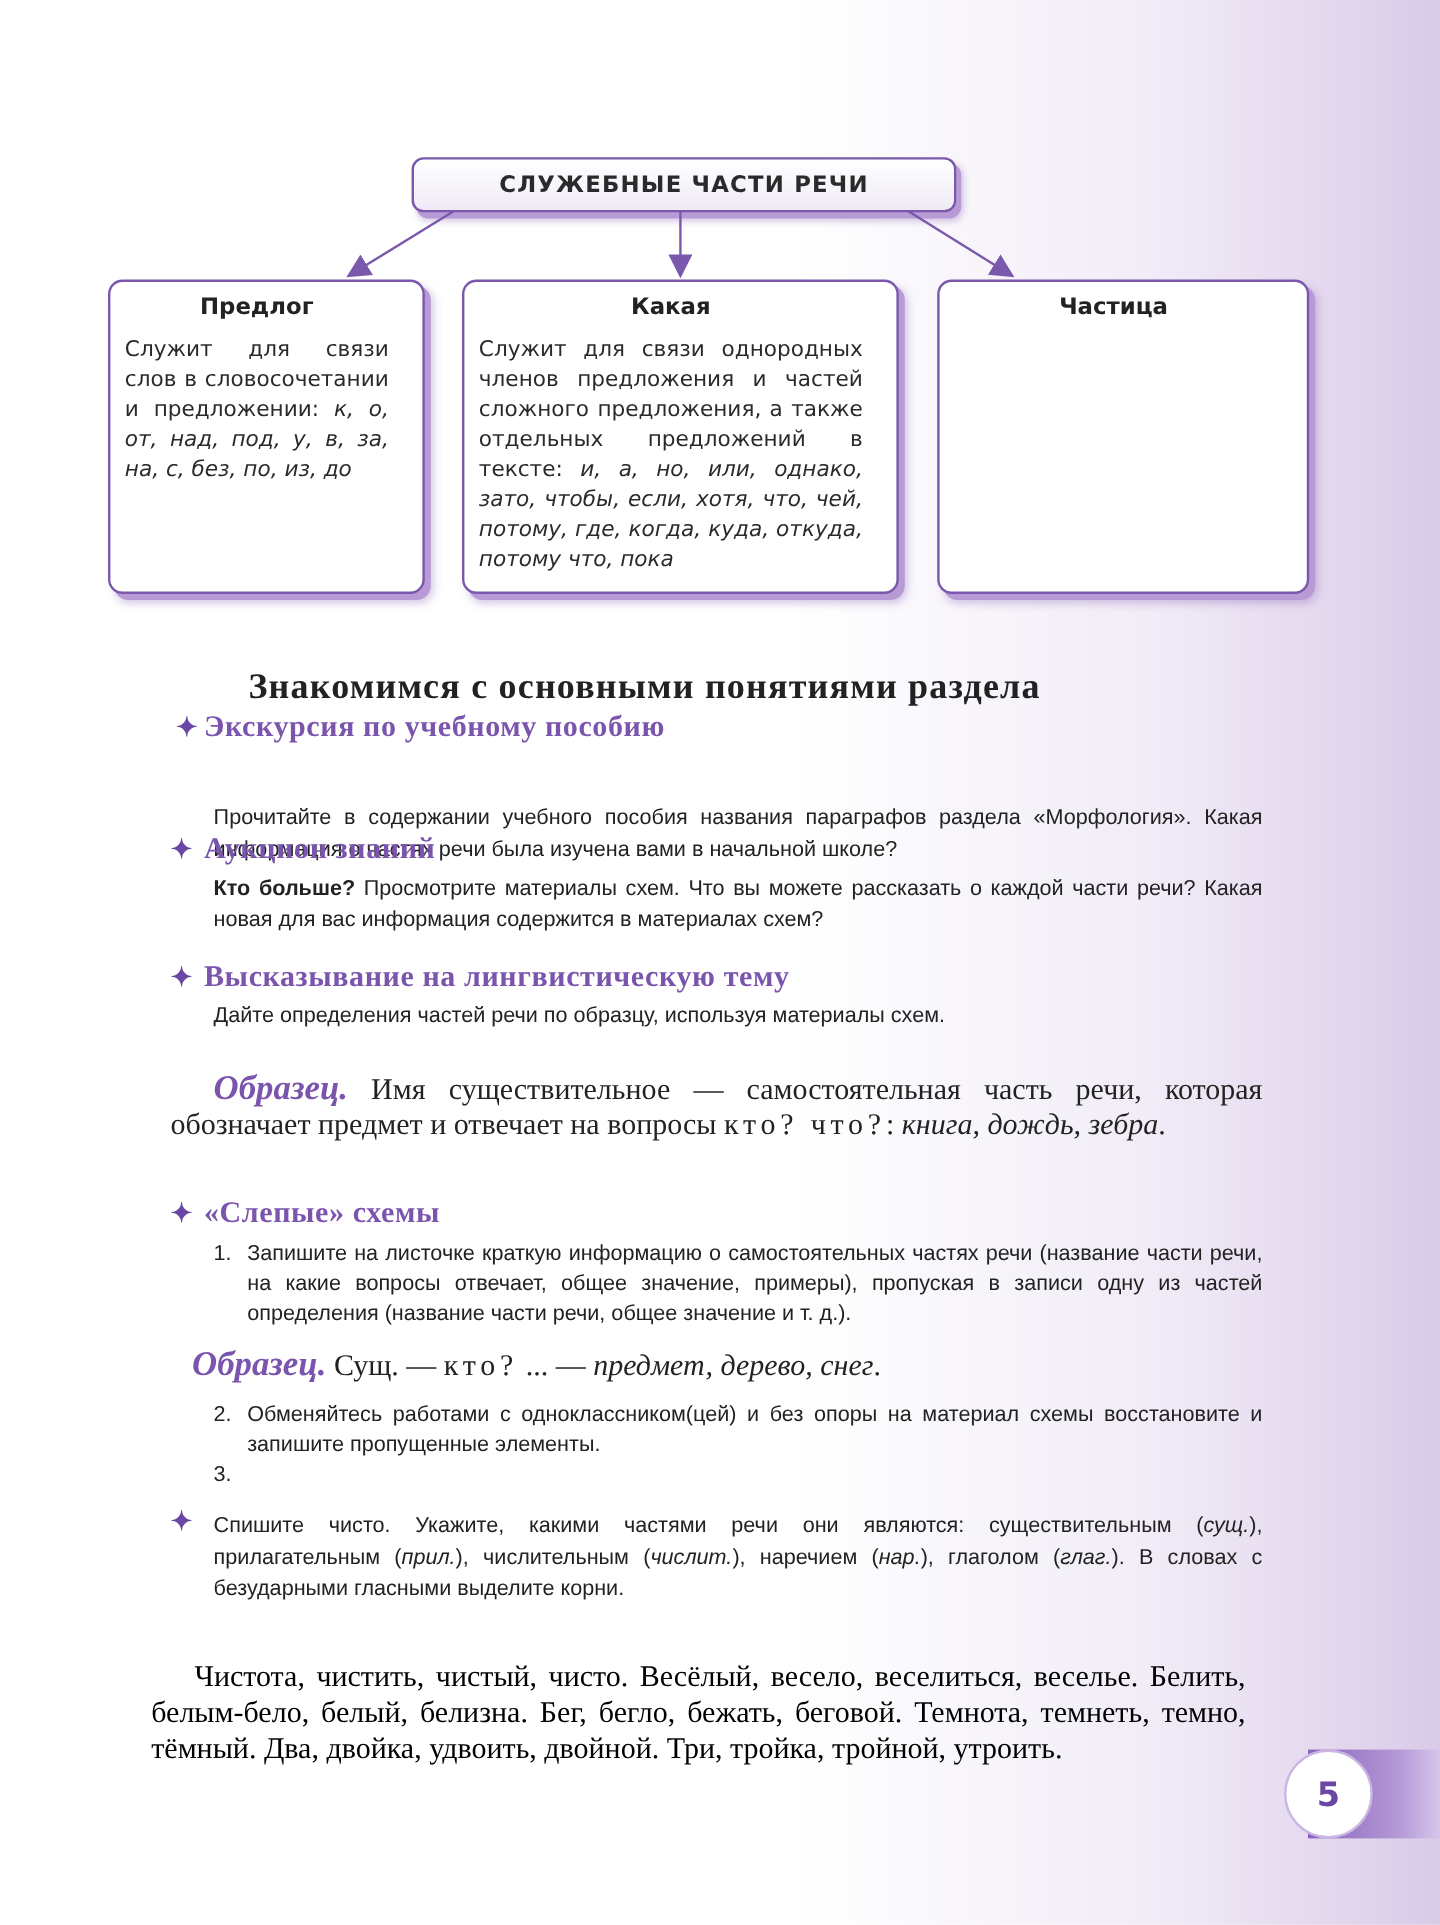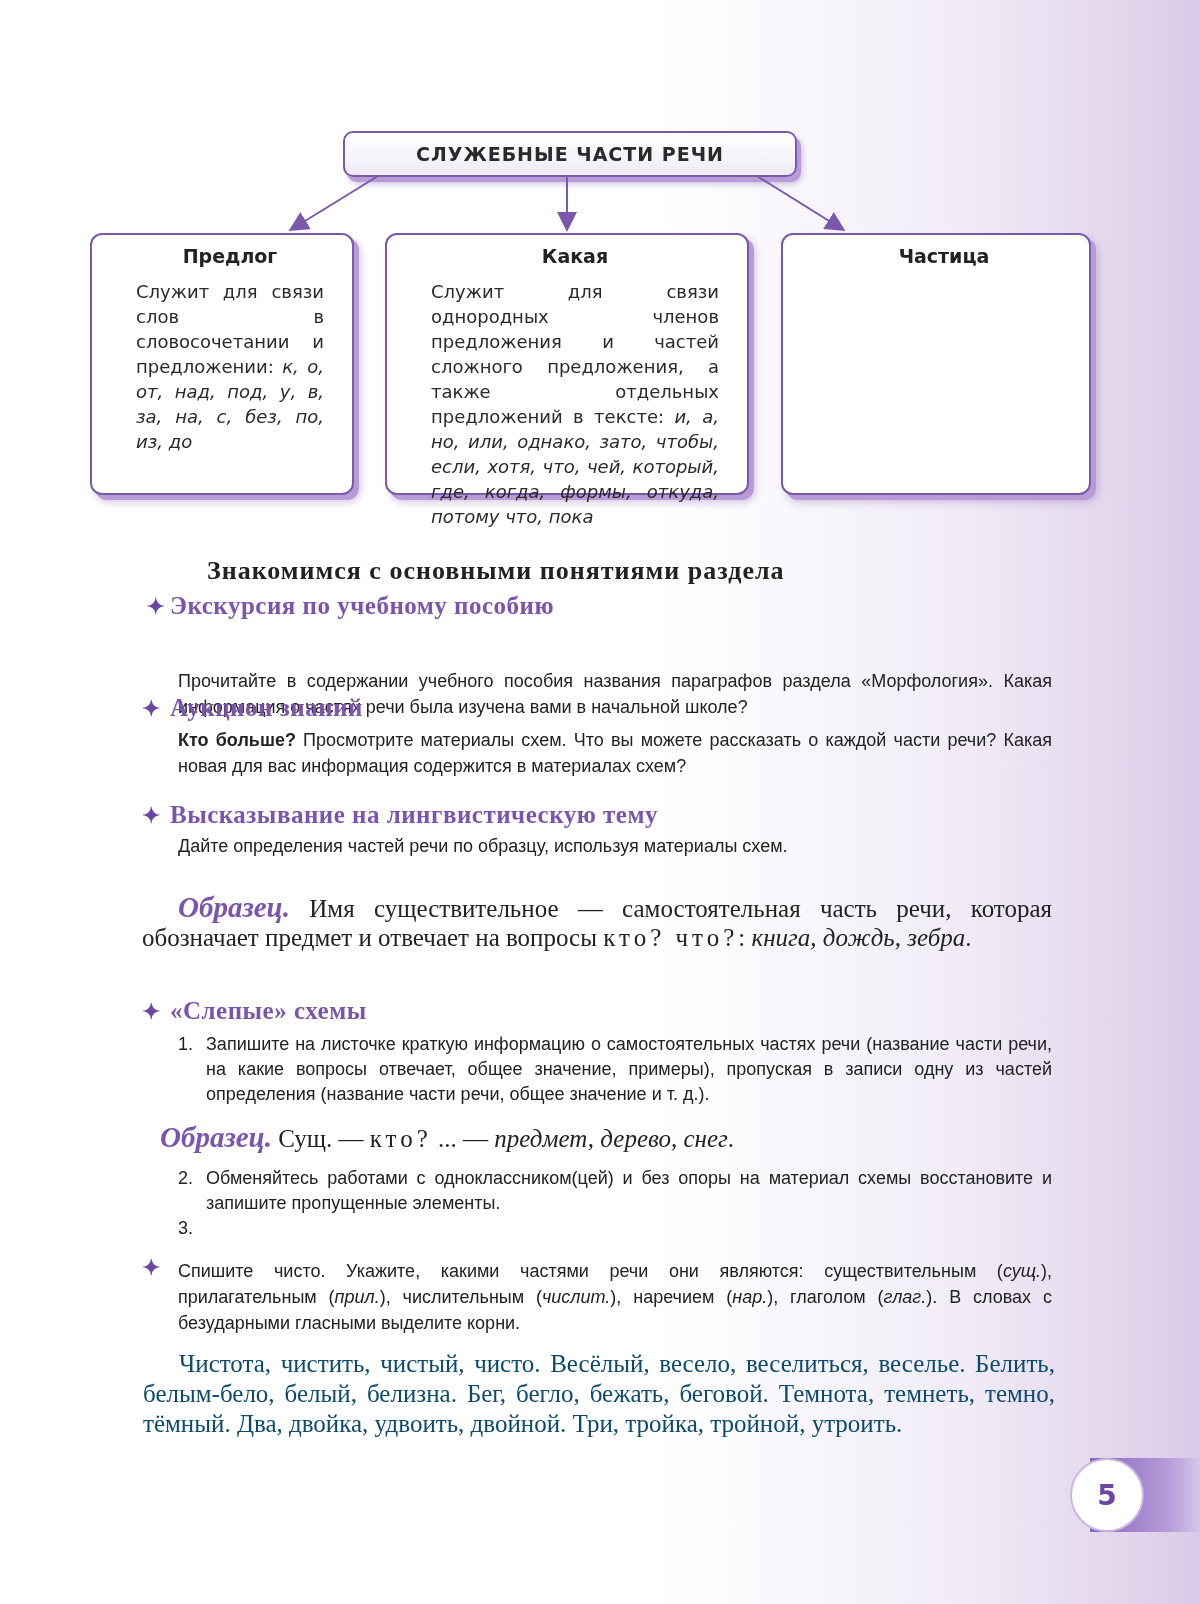--- a/index.html
+++ b/index.html
@@ -19,50 +19,50 @@
     background: linear-gradient(#ffffff, #efeaf6);
     box-shadow: 4px 5px 0 #b89bd6, 5px 7px 6px rgba(120,80,170,0.35);
     display: flex; align-items: center; justify-content: center;
     font-weight: bold; font-size: 19px; letter-spacing: 1px; color: #2a2a2a;
   }
   svg.arrows { position: absolute; left: 0; top: 0; }
   .card {
     position: absolute; top: 233px; height: 262px;
     border: 2px solid #7a59ac; border-radius: 12px; background: #fff;
     box-shadow: 5px 5px 0 #b89bd6, 6px 7px 8px rgba(120,80,170,0.35);
-    box-sizing: border-box; padding: 10px 16px 0 32px;
+    box-sizing: border-box; padding: 10px 16px 0 0;
   }
   .card h3 { margin: 0 0 6px 0; text-align: center; font-size: 19px; font-weight: bold; color: #222; }
   .card p { margin: 12px; font-size: 18px; line-height: 25px; text-align: justify; color: #2a2a2a; }
   .card p i { font-style: italic; }
   #card-1 { left: 90px; width: 264px; }
   #card-2 { left: 385px; width: 364px; }
   #card-3 { left: 781px; width: 310px; }
 
   
   .section-title {
-    position: absolute; left: 207px; top: 556px; font-size: 26px; font-weight: bold; letter-spacing: 1px; color: #222;
+    position: absolute; left: 207px; top: 556px; font-size: 30px; font-weight: bold; letter-spacing: 1px; color: #222;
   }
   .task-head {
     position: absolute; left: 142px; font-size: 25px; font-weight: bold; color: #7b55ad; letter-spacing: 0.5px;
   }
   .task-head .diamond { display: inline-block; width: 28px; color: #6a47a5; font-size: 22px; }
   .para {
     position: absolute; left: 178px; width: 874px; font-size: 18px; line-height: 26px; text-align: justify; color: #222;
   }
   .sample {
     position: absolute; left: 142px; width: 910px; font-size: 25px; line-height: 29px; text-align: justify; color: #222;
   }
   .sample .lead { color: #7b55ad; font-style: italic; font-weight: bold; font-size: 29px; }
   .spaced { letter-spacing: 4px; }
   .numlist { position: absolute; left: 178px; width: 874px; font-size: 18px; line-height: 25px; color: #222; }
   .numlist .item { display: flex; text-align: justify; }
   .numlist .num { width: 28px; flex: none; }
   .words {
-    position: absolute; left: 143px; width: 912px; font-size: 25px; line-height: 30px; text-align: justify; color: #0c4a6e;
+    position: absolute; left: 126px; width: 912px; font-size: 25px; line-height: 30px; text-align: justify; color: #000000; margin-top: 34px;
   }
   .page-tab {
     position: absolute; left: 1090px; top: 1458px; width: 110px; height: 74px;
     background: linear-gradient(to right, #8a63c0, #b59ad6 70%, #d6c6ea);
   }
   .page-num {
     position: absolute; left: 1070px; top: 1458px; width: 70px; height: 70px; border-radius: 50%;
     background: #fff; border: 2px solid #c9b6e2;
     display: flex; align-items: center; justify-content: center;
     font-size: 28px; font-weight: bold; color: #6a47a5;
@@ -83,21 +83,21 @@
   <line x1="567" y1="176" x2="567" y2="228" stroke="#7a59ac" stroke-width="2" marker-end="url(#ah)"></line>
   <line x1="757" y1="176" x2="842" y2="229" stroke="#7a59ac" stroke-width="2" marker-end="url(#ah)"></line>
 </svg>
 
 <div class="card sans" id="card-1">
   <h3>Предлог</h3>
   <p><span>Служит для связи слов в словосочетании и предложении: </span><i>к, о, от, над, под, у, в, за, на, с, без, по, из, до</i></p>
 </div>
 <div class="card sans" id="card-2">
   <h3>Какая</h3>
-  <p><span>Служит для связи однородных членов предложения и частей сложного предложения, а также отдельных предложений в тексте: </span><i>и, а, но, или, однако, зато, чтобы, если, хотя, что, чей, который, где, когда, формы, откуда, потому что, пока</i></p>
+  <p><span>Служит для связи однородных членов предложения и частей сложного предложения, а также отдельных предложений в тексте: </span><i>и, а, но, или, однако, зато, чтобы, если, хотя, что, чей, потому, где, когда, куда, откуда, потому что, пока</i></p>
 </div>
 <div class="card sans" id="card-3">
   <h3>Частица</h3>
 </div>
 
 <div class="section-title serif">Знакомимся с основными понятиями раздела</div>
 
 <div class="task-head serif" style="top:592px;text-align:center;">
   <span class="diamond">✦</span><span>Экскурсия по учебному пособию</span>
 </div>

